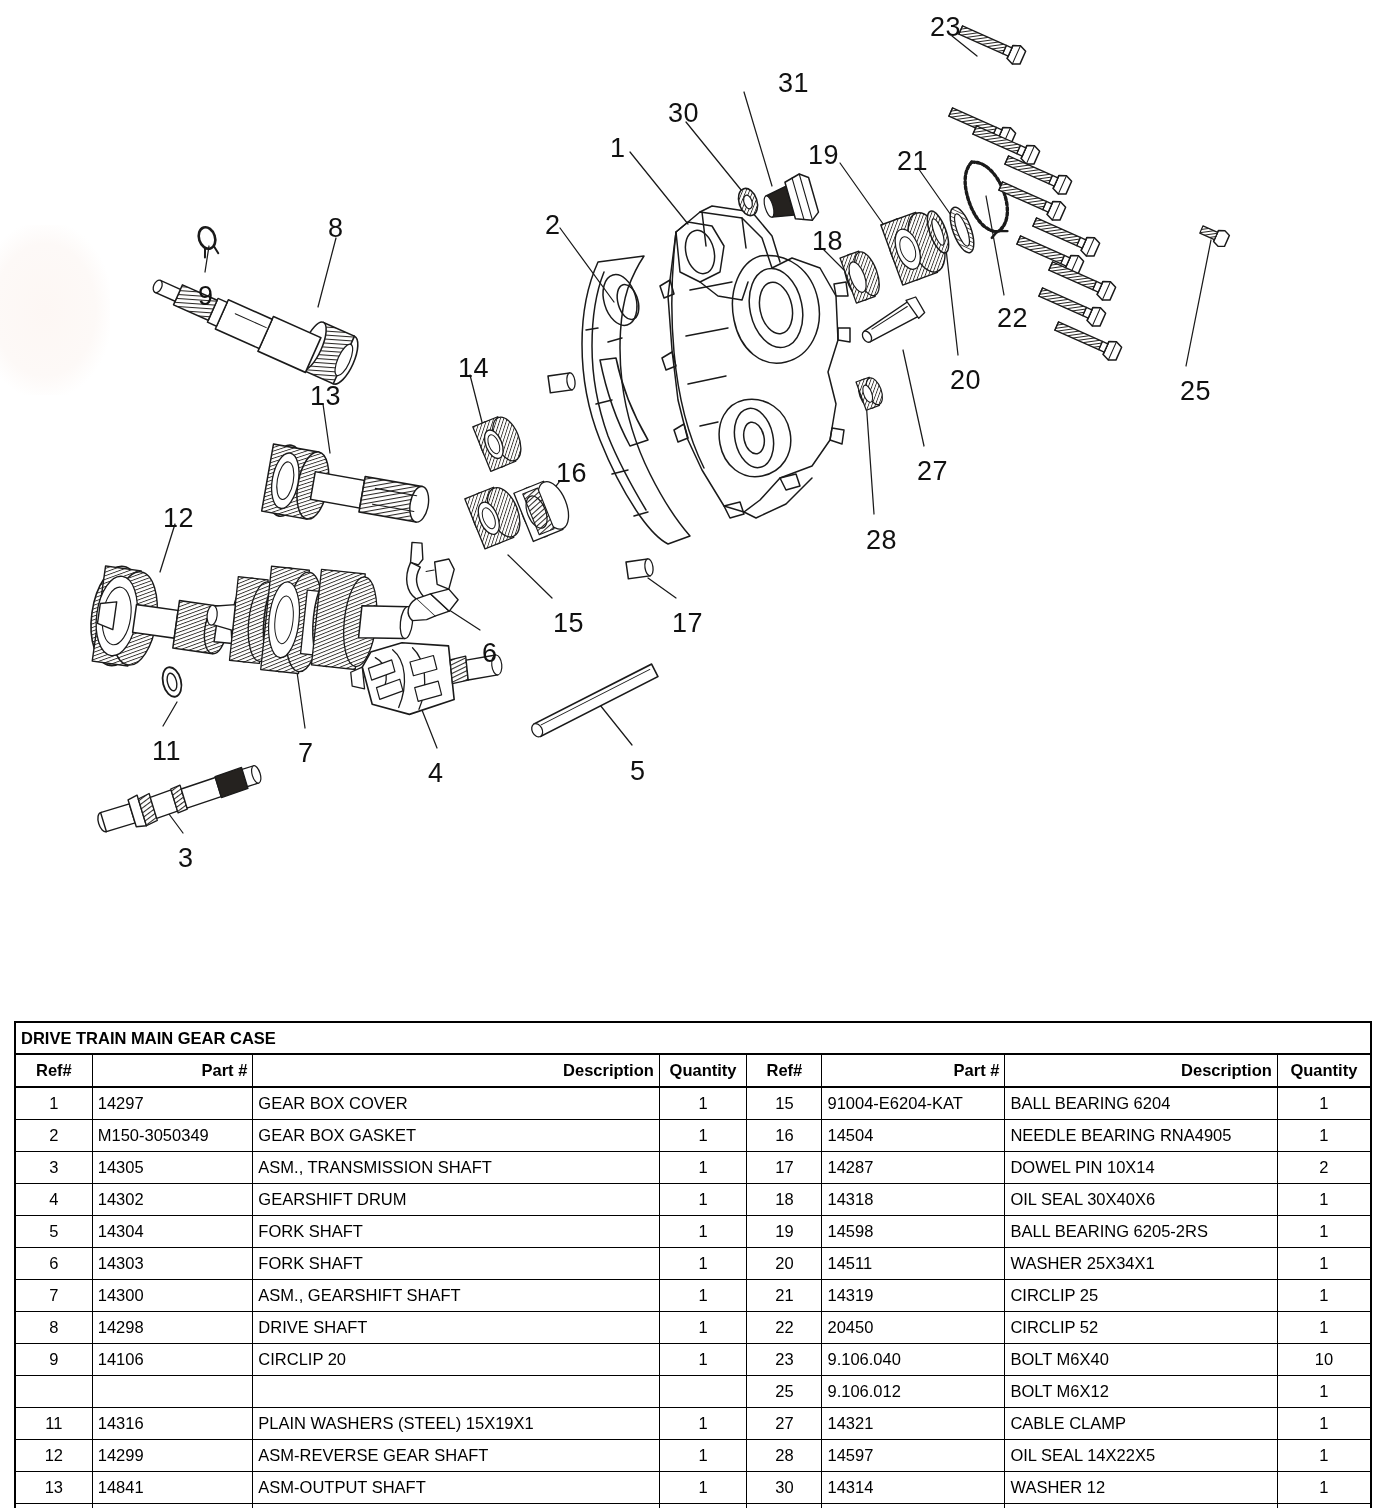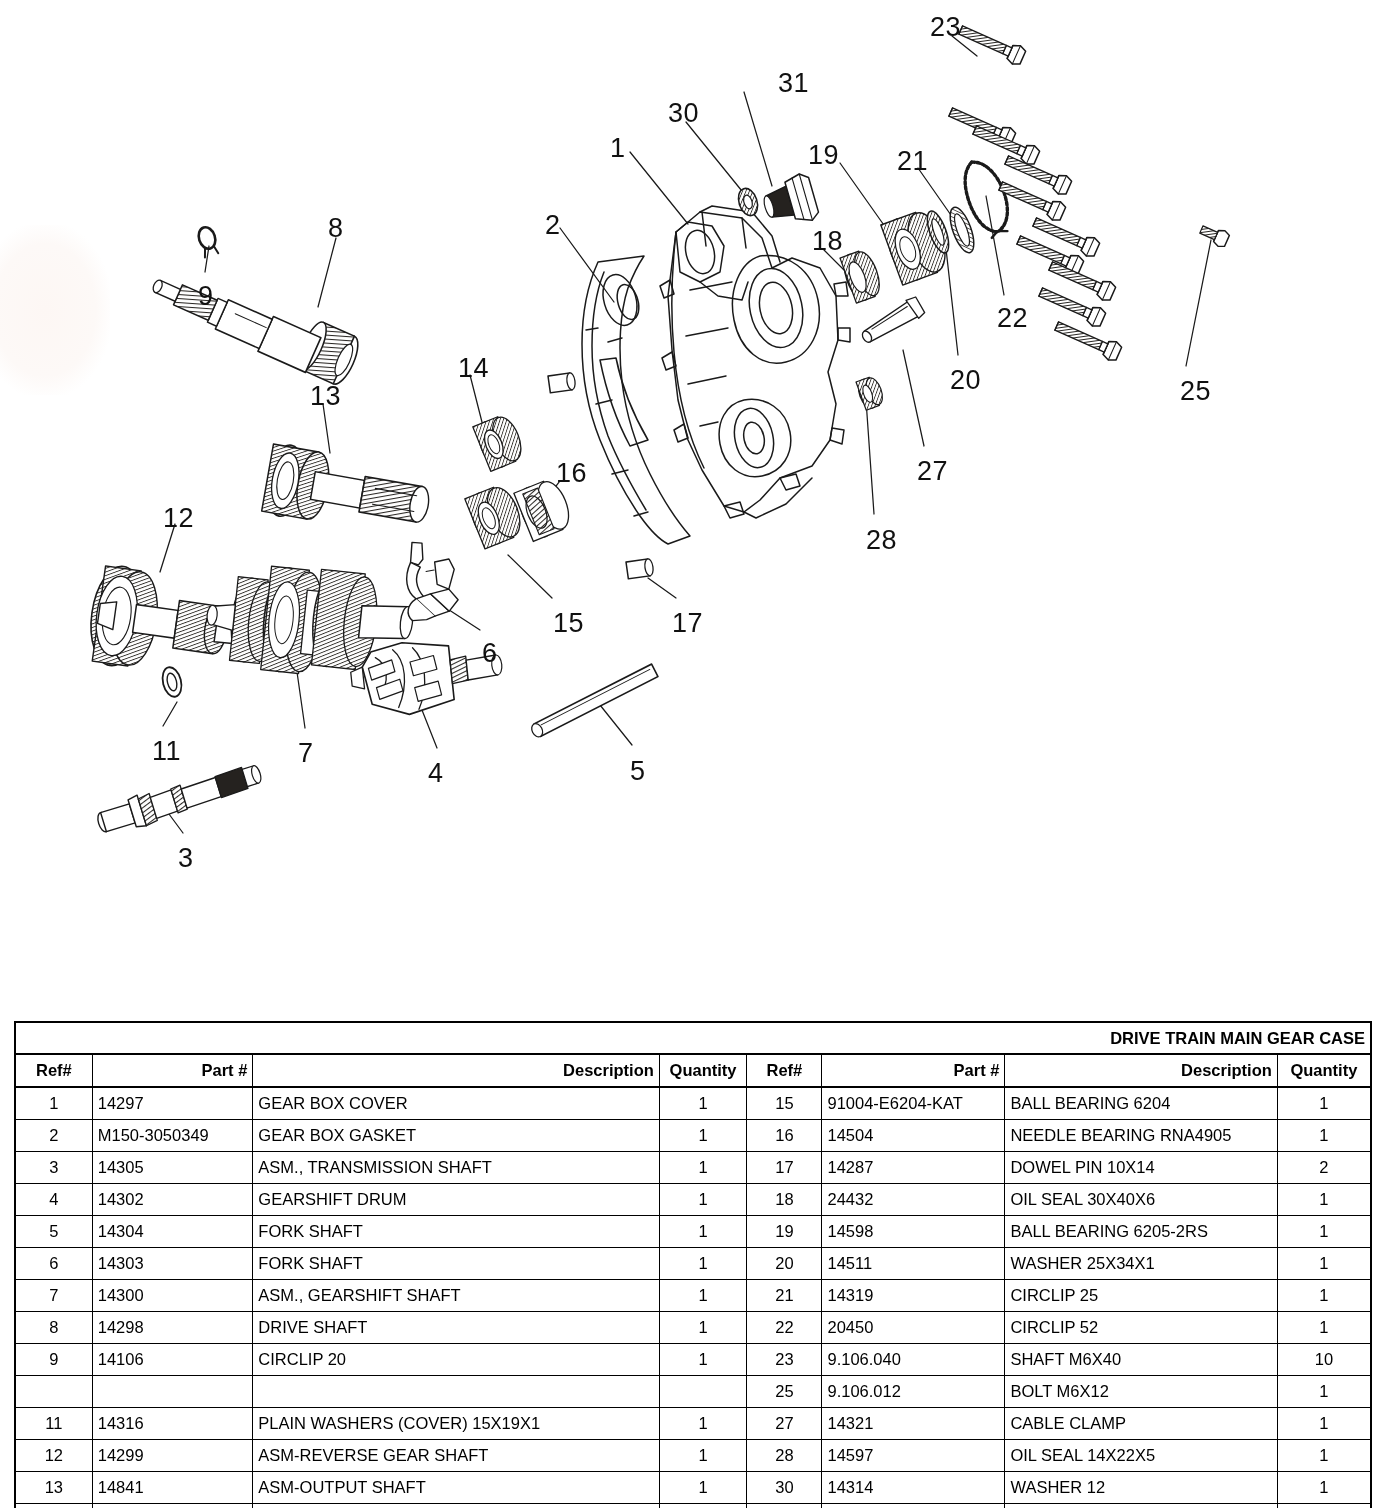--- a/index.html
+++ b/index.html
@@ -33,21 +33,21 @@
   #parts-table td,#parts-table th{
     border:1px solid #000;
     padding:2px 5px;
     height:27px;
     vertical-align:middle;
     font-weight:400;
     overflow:hidden;
     white-space:nowrap;
   }
   #parts-table .title-cell{
-    text-align:right;font-weight:bold;font-size:16.5px;
+    text-align:left;font-weight:bold;font-size:16.5px;
     border-bottom:2px solid #000;height:26px;margin-top:36px;
   }
   #parts-table thead.hdr th{
     font-weight:bold;text-align:right;
     border-bottom:2px solid #000;
   }
   #parts-table thead.hdr th.c{text-align:center;}
   .ref{text-align:center;}
   .qty{text-align:center;}
   .blank-row td{height:27px;}
@@ -571,21 +571,21 @@
         <td>14287</td>
         <td>DOWEL PIN 10X14</td>
         <td class="qty">2</td>
       </tr>
       <tr>
         <td class="ref">4</td>
         <td>14302</td>
         <td>GEARSHIFT DRUM</td>
         <td class="qty">1</td>
         <td class="ref">18</td>
-        <td>24432</td>
+        <td>14318</td>
         <td>OIL SEAL 30X40X6</td>
         <td class="qty">1</td>
       </tr>
       <tr>
         <td class="ref">5</td>
         <td>14304</td>
         <td>FORK SHAFT</td>
         <td class="qty">1</td>
         <td class="ref">19</td>
         <td>14598</td>
@@ -622,37 +622,37 @@
         <td>CIRCLIP 52</td>
         <td class="qty">1</td>
       </tr>
       <tr>
         <td class="ref">9</td>
         <td>14106</td>
         <td>CIRCLIP 20</td>
         <td class="qty">1</td>
         <td class="ref">23</td>
         <td>9.106.040</td>
-        <td>SHAFT M6X40</td>
+        <td>BOLT M6X40</td>
         <td class="qty">10</td>
       </tr>
       <tr class="blank-row">
         <td class="ref"></td>
         <td></td>
         <td></td>
         <td class="qty"></td>
         <td class="ref">25</td>
         <td>9.106.012</td>
         <td>BOLT M6X12</td>
         <td class="qty">1</td>
       </tr>
       <tr>
         <td class="ref">11</td>
         <td>14316</td>
-        <td>PLAIN WASHERS (COVER) 15X19X1</td>
+        <td>PLAIN WASHERS (STEEL) 15X19X1</td>
         <td class="qty">1</td>
         <td class="ref">27</td>
         <td>14321</td>
         <td>CABLE CLAMP</td>
         <td class="qty">1</td>
       </tr>
       <tr>
         <td class="ref">12</td>
         <td>14299</td>
         <td>ASM-REVERSE GEAR SHAFT</td>

